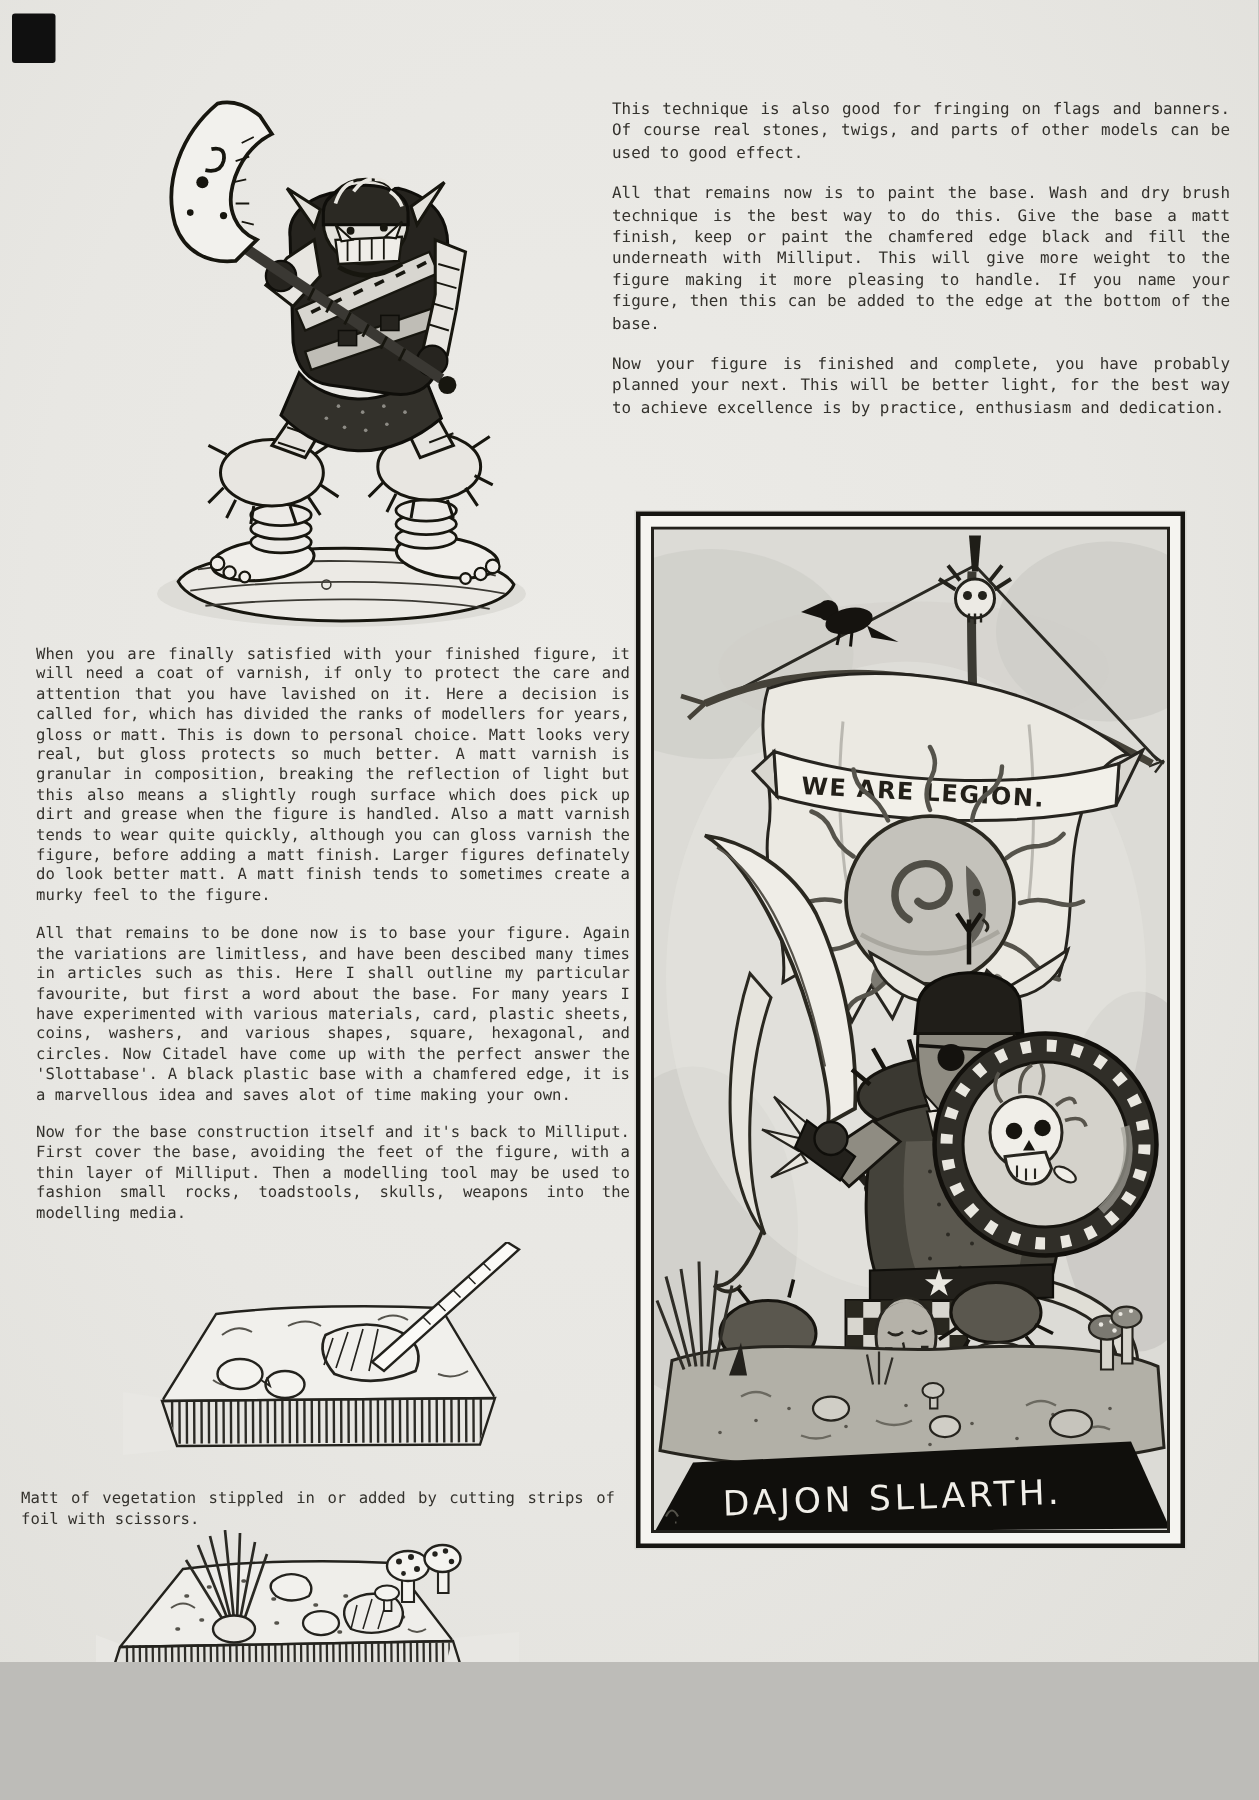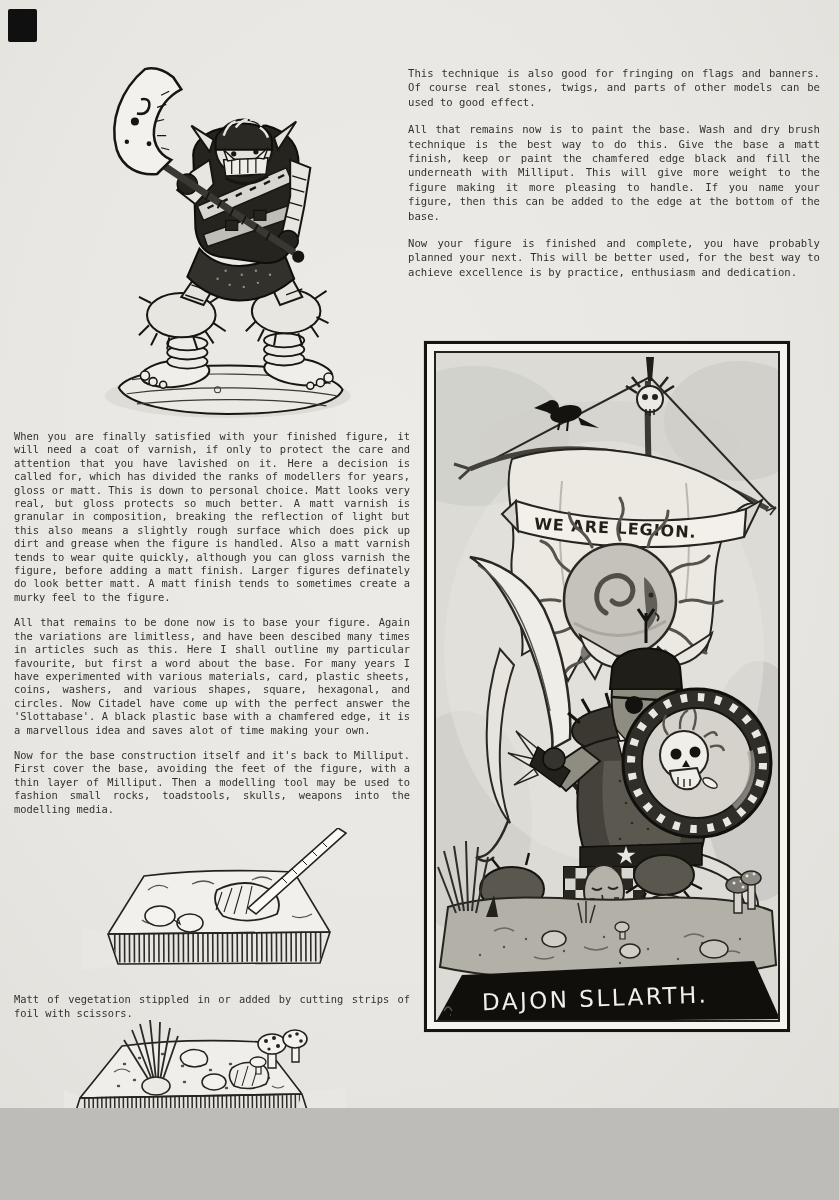--- a/index.html
+++ b/index.html
@@ -120,24 +120,24 @@
       <path d="M174,104 v14 M182,104 v14 M190,103 v14 M198,103 v14" stroke="#17160f" stroke-width="1.2"></path>
       <polygon points="170,105 166,94 177,104" fill="#efede8" stroke="#17160f" stroke-width="1.4"></polygon>
       <polygon points="206,103 210,92 199,102" fill="#efede8" stroke="#17160f" stroke-width="1.4"></polygon>
       <path d="M168,122 q20,12 42,-2" fill="none" stroke="#17160f" stroke-width="3"></path>
     </g>
   </svg>
 
   <div class="abs txt" style="left:408px;top:66px;width:412px;">
     <p>This technique is also good for fringing on flags and banners. Of course real stones, twigs, and parts of other models can be used to good effect.</p>
     <p>All that remains now is to paint the base. Wash and dry brush technique is the best way to do this. Give the base a matt finish, keep or paint the chamfered edge black and fill the underneath with Milliput.  This will give more weight to the figure making it more pleasing to handle.  If you name your figure, then this can be added to the edge at the bottom of the base.</p>
-    <p>Now your figure is finished and complete, you have probably planned your next.  This will be better used, for the best way to achieve excellence is by practice, enthusiasm and dedication.</p>
+    <p>Now your figure is finished and complete, you have probably planned your next.  This will be better light, for the best way to achieve excellence is by practice, enthusiasm and dedication.</p>
   </div>
 
-  <div class="abs txt-left" style="left:14px;top:430px;width:396px;">
+  <div class="abs txt-left" style="left:24px;top:430px;width:396px;">
     <p>When you are finally satisfied with your finished figure, it will need a coat of varnish, if only to protect the care and attention that you have lavished on it.  Here a decision is called for, which has divided the ranks of modellers for years, gloss or matt. This is down to personal choice.  Matt looks very real, but gloss protects so much better.  A matt varnish is granular in composition, breaking the reflection of light but this also means a slightly rough surface which does pick up dirt and grease when the figure is handled.  Also a matt varnish tends to wear quite quickly, although you can gloss varnish the figure, before adding a matt finish.  Larger figures definately do look better matt.  A matt finish tends to sometimes create a murky feel to the figure.</p>
     <p>All that remains to be done now is to base your figure.  Again the variations are limitless, and have been descibed many times in articles such as this.  Here I shall outline my particular favourite, but first a word about the base.  For many years I have experimented with various materials, card, plastic sheets, coins, washers, and various shapes, square, hexagonal, and circles.  Now Citadel have come up with the perfect answer the 'Slottabase'.  A black plastic base with a chamfered edge, it is a marvellous idea and saves alot of time making your own.</p>
     <p>Now for the base construction itself and it's back to Milliput.  First cover the base, avoiding the feet of the figure, with a thin layer of Milliput. Then a modelling tool may be used to fashion small rocks, toadstools, skulls, weapons into the modelling media.</p>
   </div>
 
   <svg class="abs" style="left:82px;top:828px;" width="280" height="152" viewBox="0 0 280 152">
     <path d="M62,48 C110,42 170,42 212,44 L248,104 L26,106 z" fill="#f1f0ec" stroke="#23221d" stroke-width="1.6"></path>
     <line x1="32" y1="120" x2="242" y2="119" stroke="#2c2b26" stroke-width="29" stroke-dasharray="1.6 3.3"></line>
     <polygon points="0,100 26,104 38,138 0,142" fill="#e8e7e3"></polygon>
     <polygon points="248,102 280,98 280,142 236,138" fill="#e8e7e3"></polygon>

